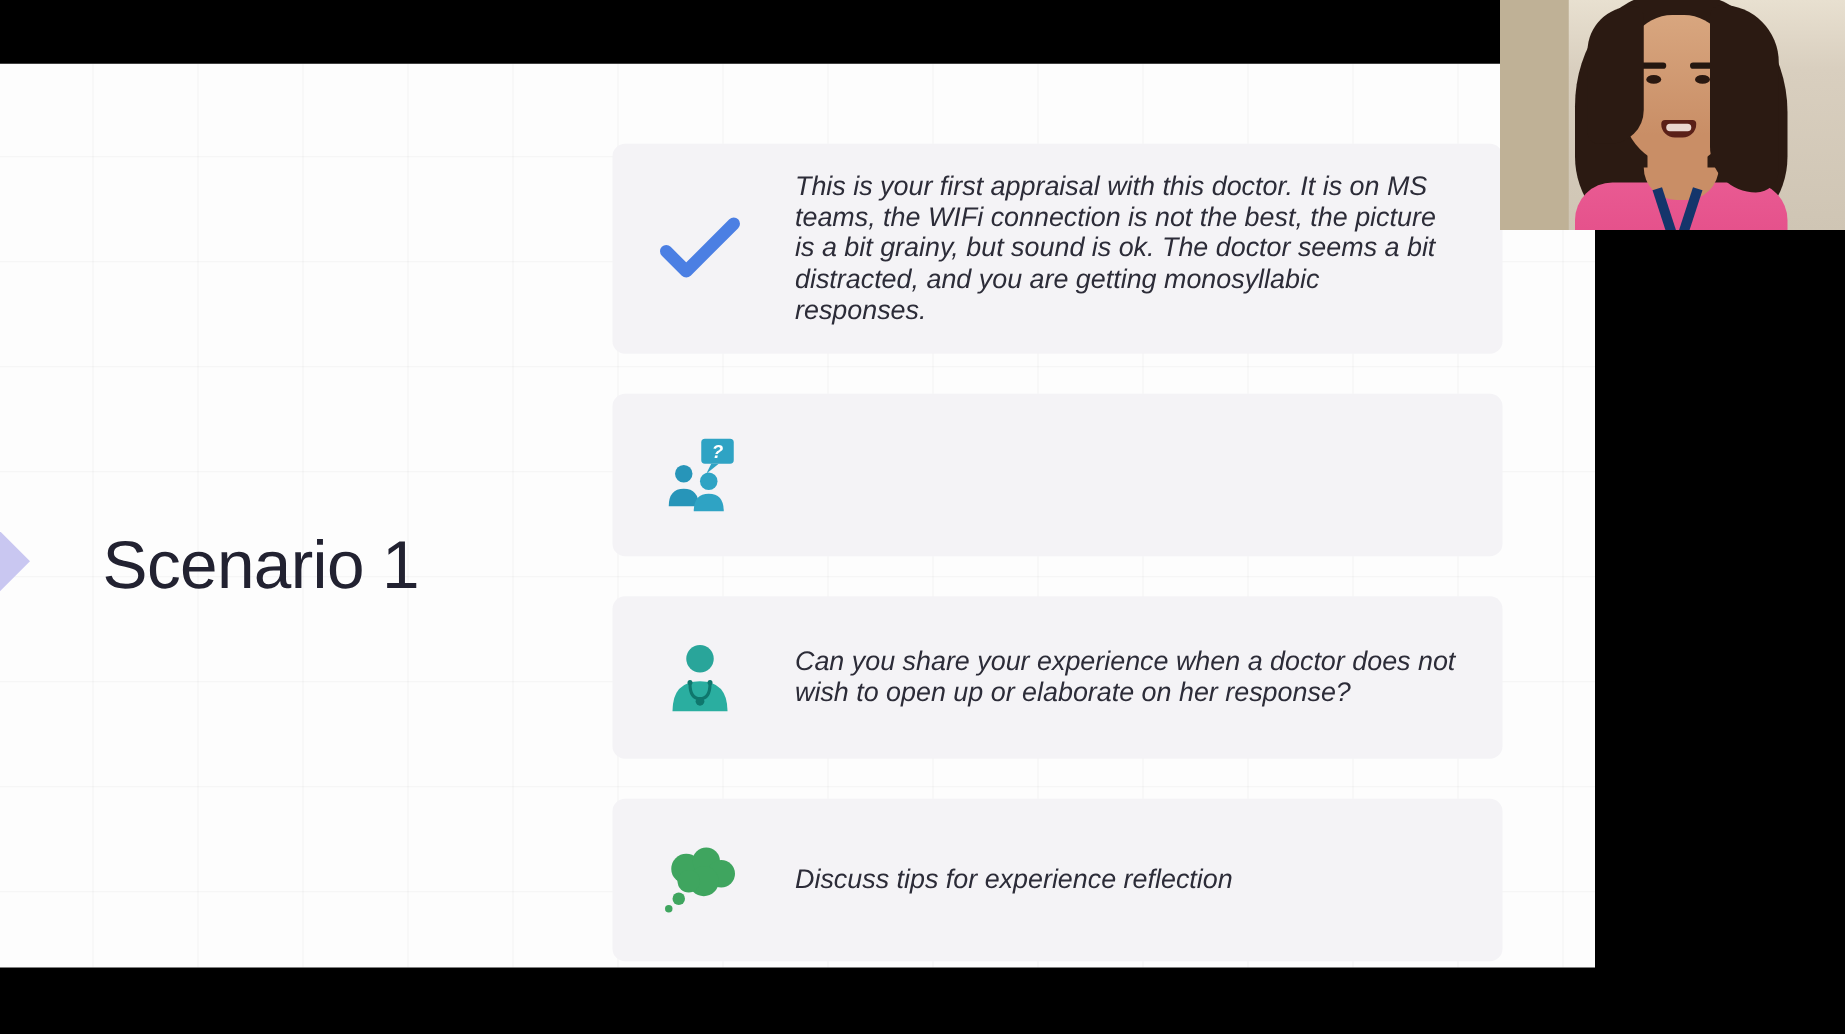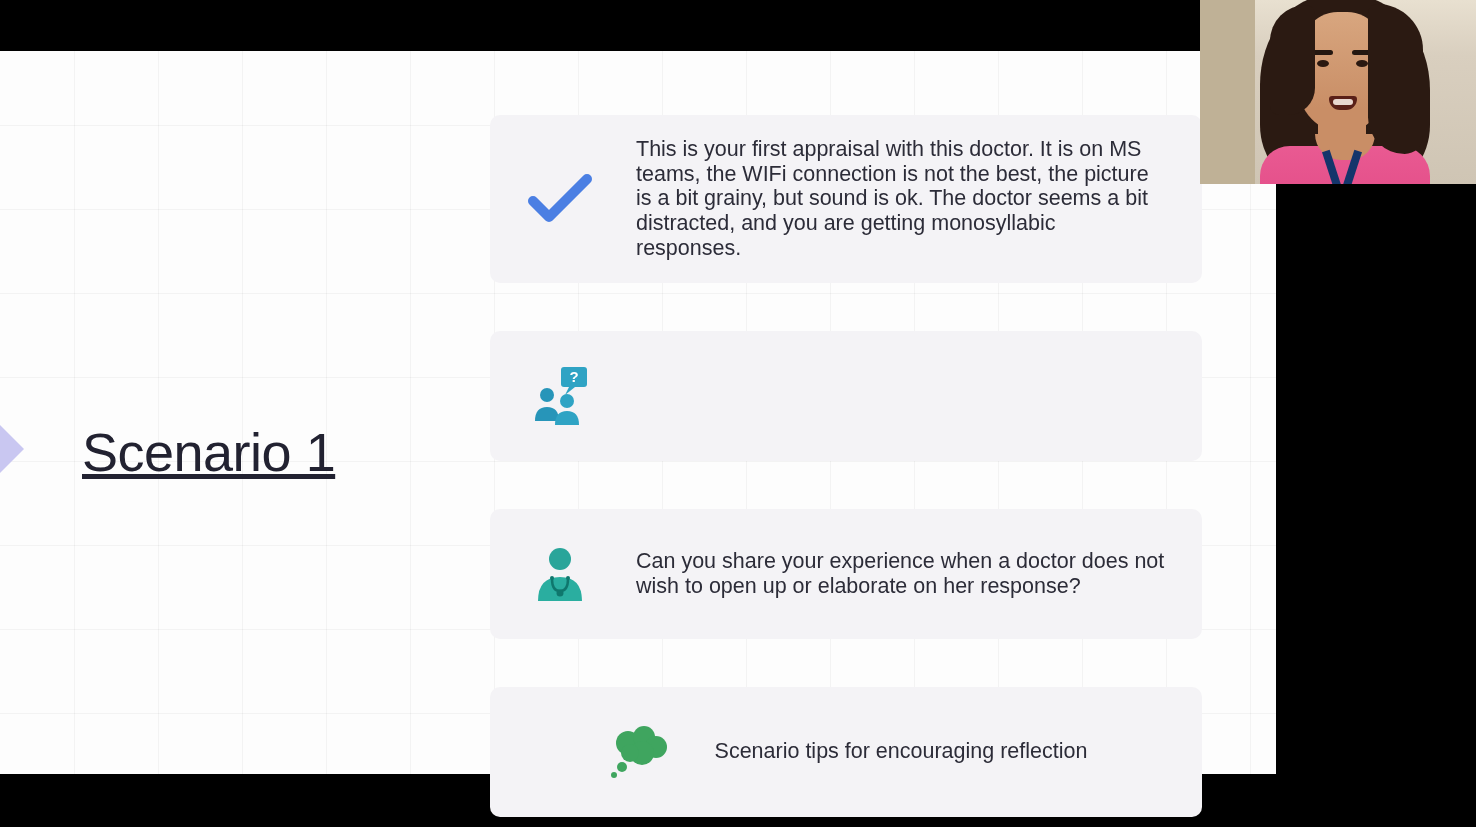--- a/index.html
+++ b/index.html
@@ -31,43 +31,43 @@
   }
 
   .title {
     position: absolute;
     left: 82px;
     top: 370px;
     font-size: 54px;
     font-weight: 400;
     color: #222231;
     letter-spacing: -0.5px;
-    text-decoration: underline;
   }
 
   .cards {
     position: absolute;
     left: 490px;
     top: 64px;
     width: 712px;
     display: flex;
     flex-direction: column;
-    gap: 48px;
+    gap: 32px;
+    font-style: italic;
   }
 
   .card {
     background: #f4f3f6;
     border-radius: 10px;
     display: flex;
     align-items: center;
     gap: 26px;
     padding: 22px 36px 22px 20px;
     min-height: 130px;
   }
-  .card.short { min-height: 130px; padding-top: 28px; padding-bottom: 28px; justify-content: center; }
+  .card.short { min-height: 130px; padding-top: 28px; padding-bottom: 28px; }
 
   .card .iconwrap {
     width: 100px;
     flex: 0 0 100px;
     display: flex;
     align-items: center;
     justify-content: center;
   }
   .card .iconwrap svg { display: block; }
 
@@ -205,21 +205,21 @@
             <circle cx="22" cy="20" r="12"></circle>
             <circle cx="38" cy="14" r="11"></circle>
             <circle cx="50" cy="24" r="11"></circle>
             <circle cx="36" cy="30" r="12"></circle>
             <circle cx="24" cy="30" r="9"></circle>
             <circle cx="16" cy="44" r="5"></circle>
             <circle cx="8" cy="52" r="3"></circle>
           </g>
         </svg>
       </div>
-      <div class="text">Scenario tips for encouraging reflection</div>
+      <div class="text">Discuss tips for experience reflection</div>
     </div>
 
   </div>
 </div>
 
 <div class="webcam" aria-label="presenter video feed">
   <div class="wall-left"></div>
   <div class="hair"></div>
   <div class="neck"></div>
   <div class="shirt"></div>

